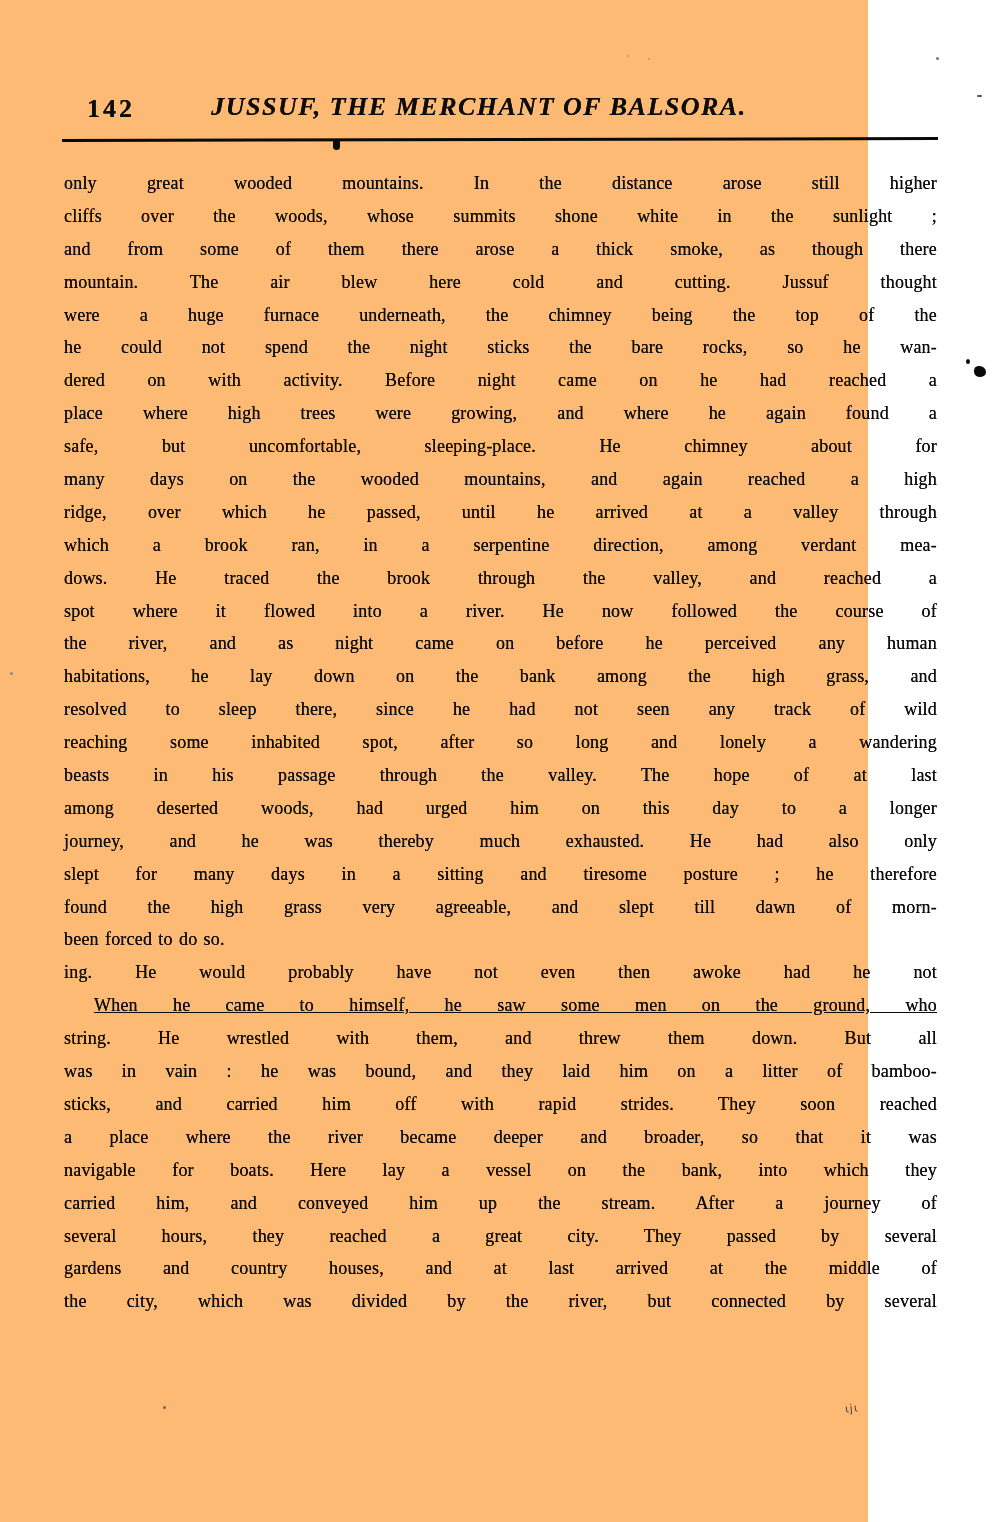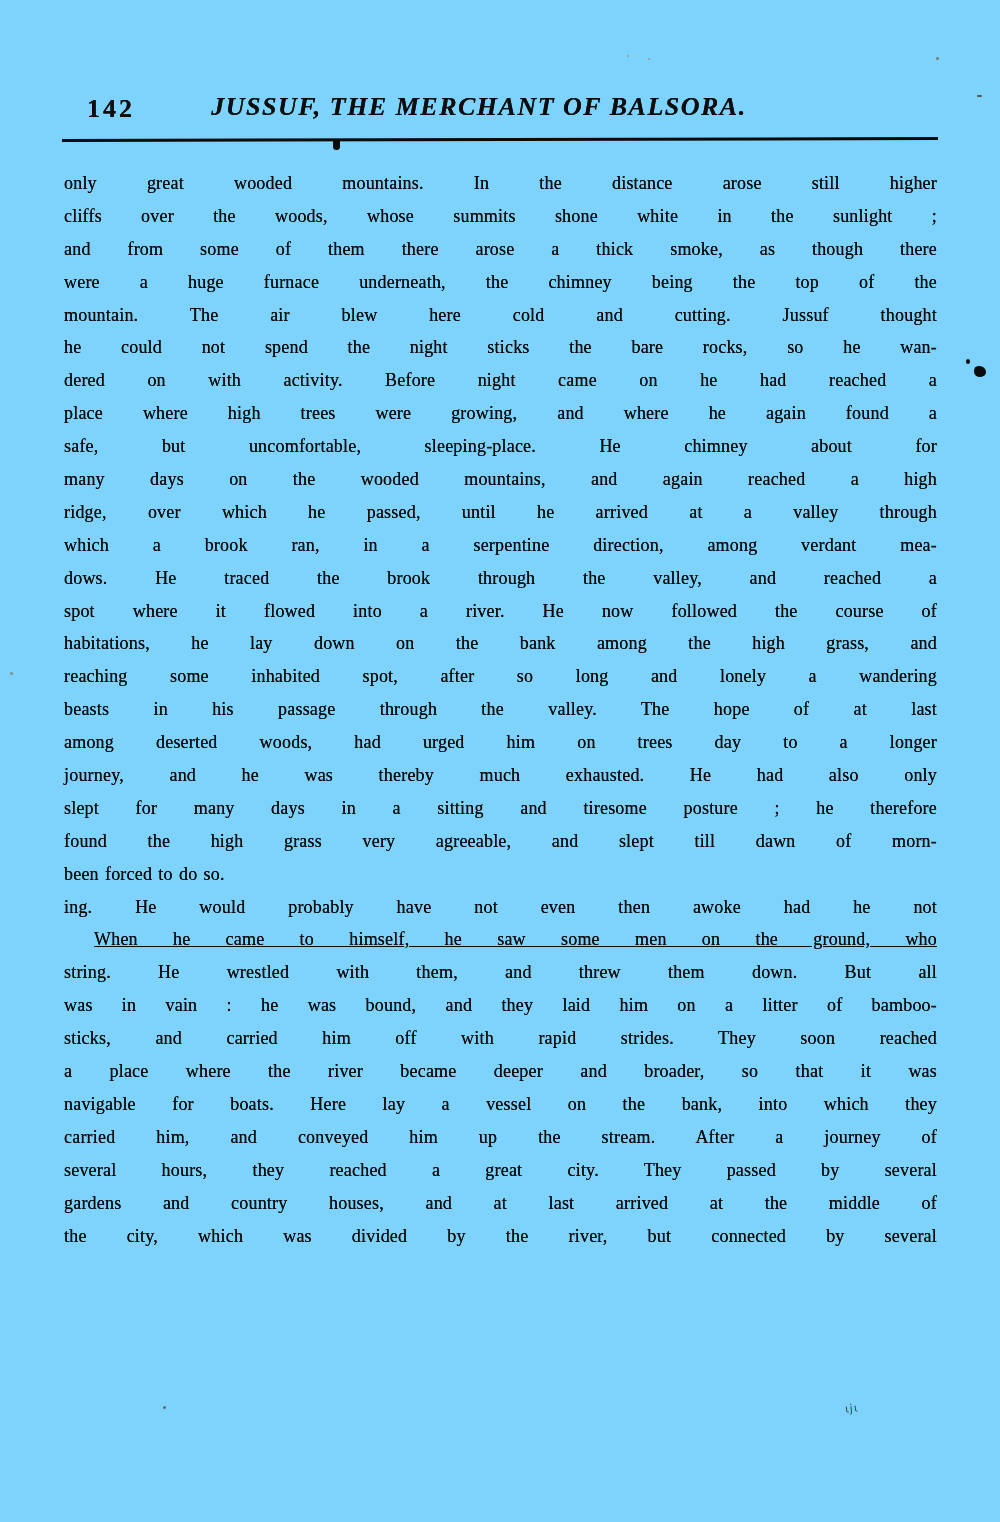--- a/index.html
+++ b/index.html
@@ -7,23 +7,23 @@
     padding: 0;
     background: #ffffff;
     width: 1000px;
     height: 1522px;
     overflow: hidden;
     font-family: "Liberation Serif", "DejaVu Serif", serif;
     color: #0d0d0d;
   }
   .page {
     position: relative;
-    width: 1000px;
+    width: 868px;
     height: 1522px;
-    background: #7dd3fc;
+    background: #fdba74;
   }
   
   .header {
     position: absolute;
     top: 92px;
     left: 65px;
     width: 872px;
     height: 40px;
   }
   .page-number {
@@ -134,35 +134,37 @@
   </div>
 
   <div class="header-rule"></div>
   <div class="rule-blob"></div>
 
   <div class="body-text">
       <div class="paragraph">
         <div class="line">only great wooded mountains. In the distance arose still higher</div>
         <div class="line">cliffs over the woods, whose summits shone white in the sunlight ;</div>
         <div class="line">and from some of them there arose a thick smoke, as though there</div>
+        <div class="line">mountain. The air blew here cold and cutting. Jussuf thought</div>
         <div class="line">were a huge furnace underneath, the chimney being the top of the</div>
-        <div class="line">mountain. The air blew here cold and cutting. Jussuf thought</div>
         <div class="line">he could not spend the night sticks the bare rocks, so he wan-</div>
         <div class="line">dered on with activity. Before night came on he had reached a</div>
         <div class="line">place where high trees were growing, and where he again found a</div>
         <div class="line">safe, but uncomfortable, sleeping-place. He chimney about for</div>
         <div class="line">many days on the wooded mountains, and again reached a high</div>
         <div class="line">ridge, over which he passed, until he arrived at a valley through</div>
         <div class="line">which a brook ran, in a serpentine direction, among verdant mea-</div>
         <div class="line">dows. He traced the brook through the valley, and reached a</div>
         <div class="line">spot where it flowed into a river. He now followed the course of</div>
+        <div class="line">the river, and as night came on before he perceived any human</div>
         <div class="line">habitations, he lay down on the bank among the high grass, and</div>
+        <div class="line">resolved to sleep there, since he had not seen any track of wild</div>
         <div class="line">reaching some inhabited spot, after so long and lonely a wandering</div>
         <div class="line">beasts in his passage through the valley. The hope of at last</div>
-        <div class="line">among deserted woods, had urged him on trees day to a longer</div>
+        <div class="line">among deserted woods, had urged him on this day to a longer</div>
         <div class="line">journey, and he was thereby much exhausted. He had also only</div>
         <div class="line">slept for many days in a sitting and tiresome posture ; he therefore</div>
         <div class="line">found the high grass very agreeable, and slept till dawn of morn-</div>
         <div class="line no-justify">been forced to do so.</div>
         <div class="line">ing. He would probably have not even then awoke had he not</div>
       </div>
       <div class="paragraph">
         <div class="line indent">When he came to himself, he saw some men on the ground, who</div>
         <div class="line">string. He wrestled with them, and threw them down. But all</div>
         <div class="line">was in vain : he was bound, and they laid him on a litter of bamboo-</div>

